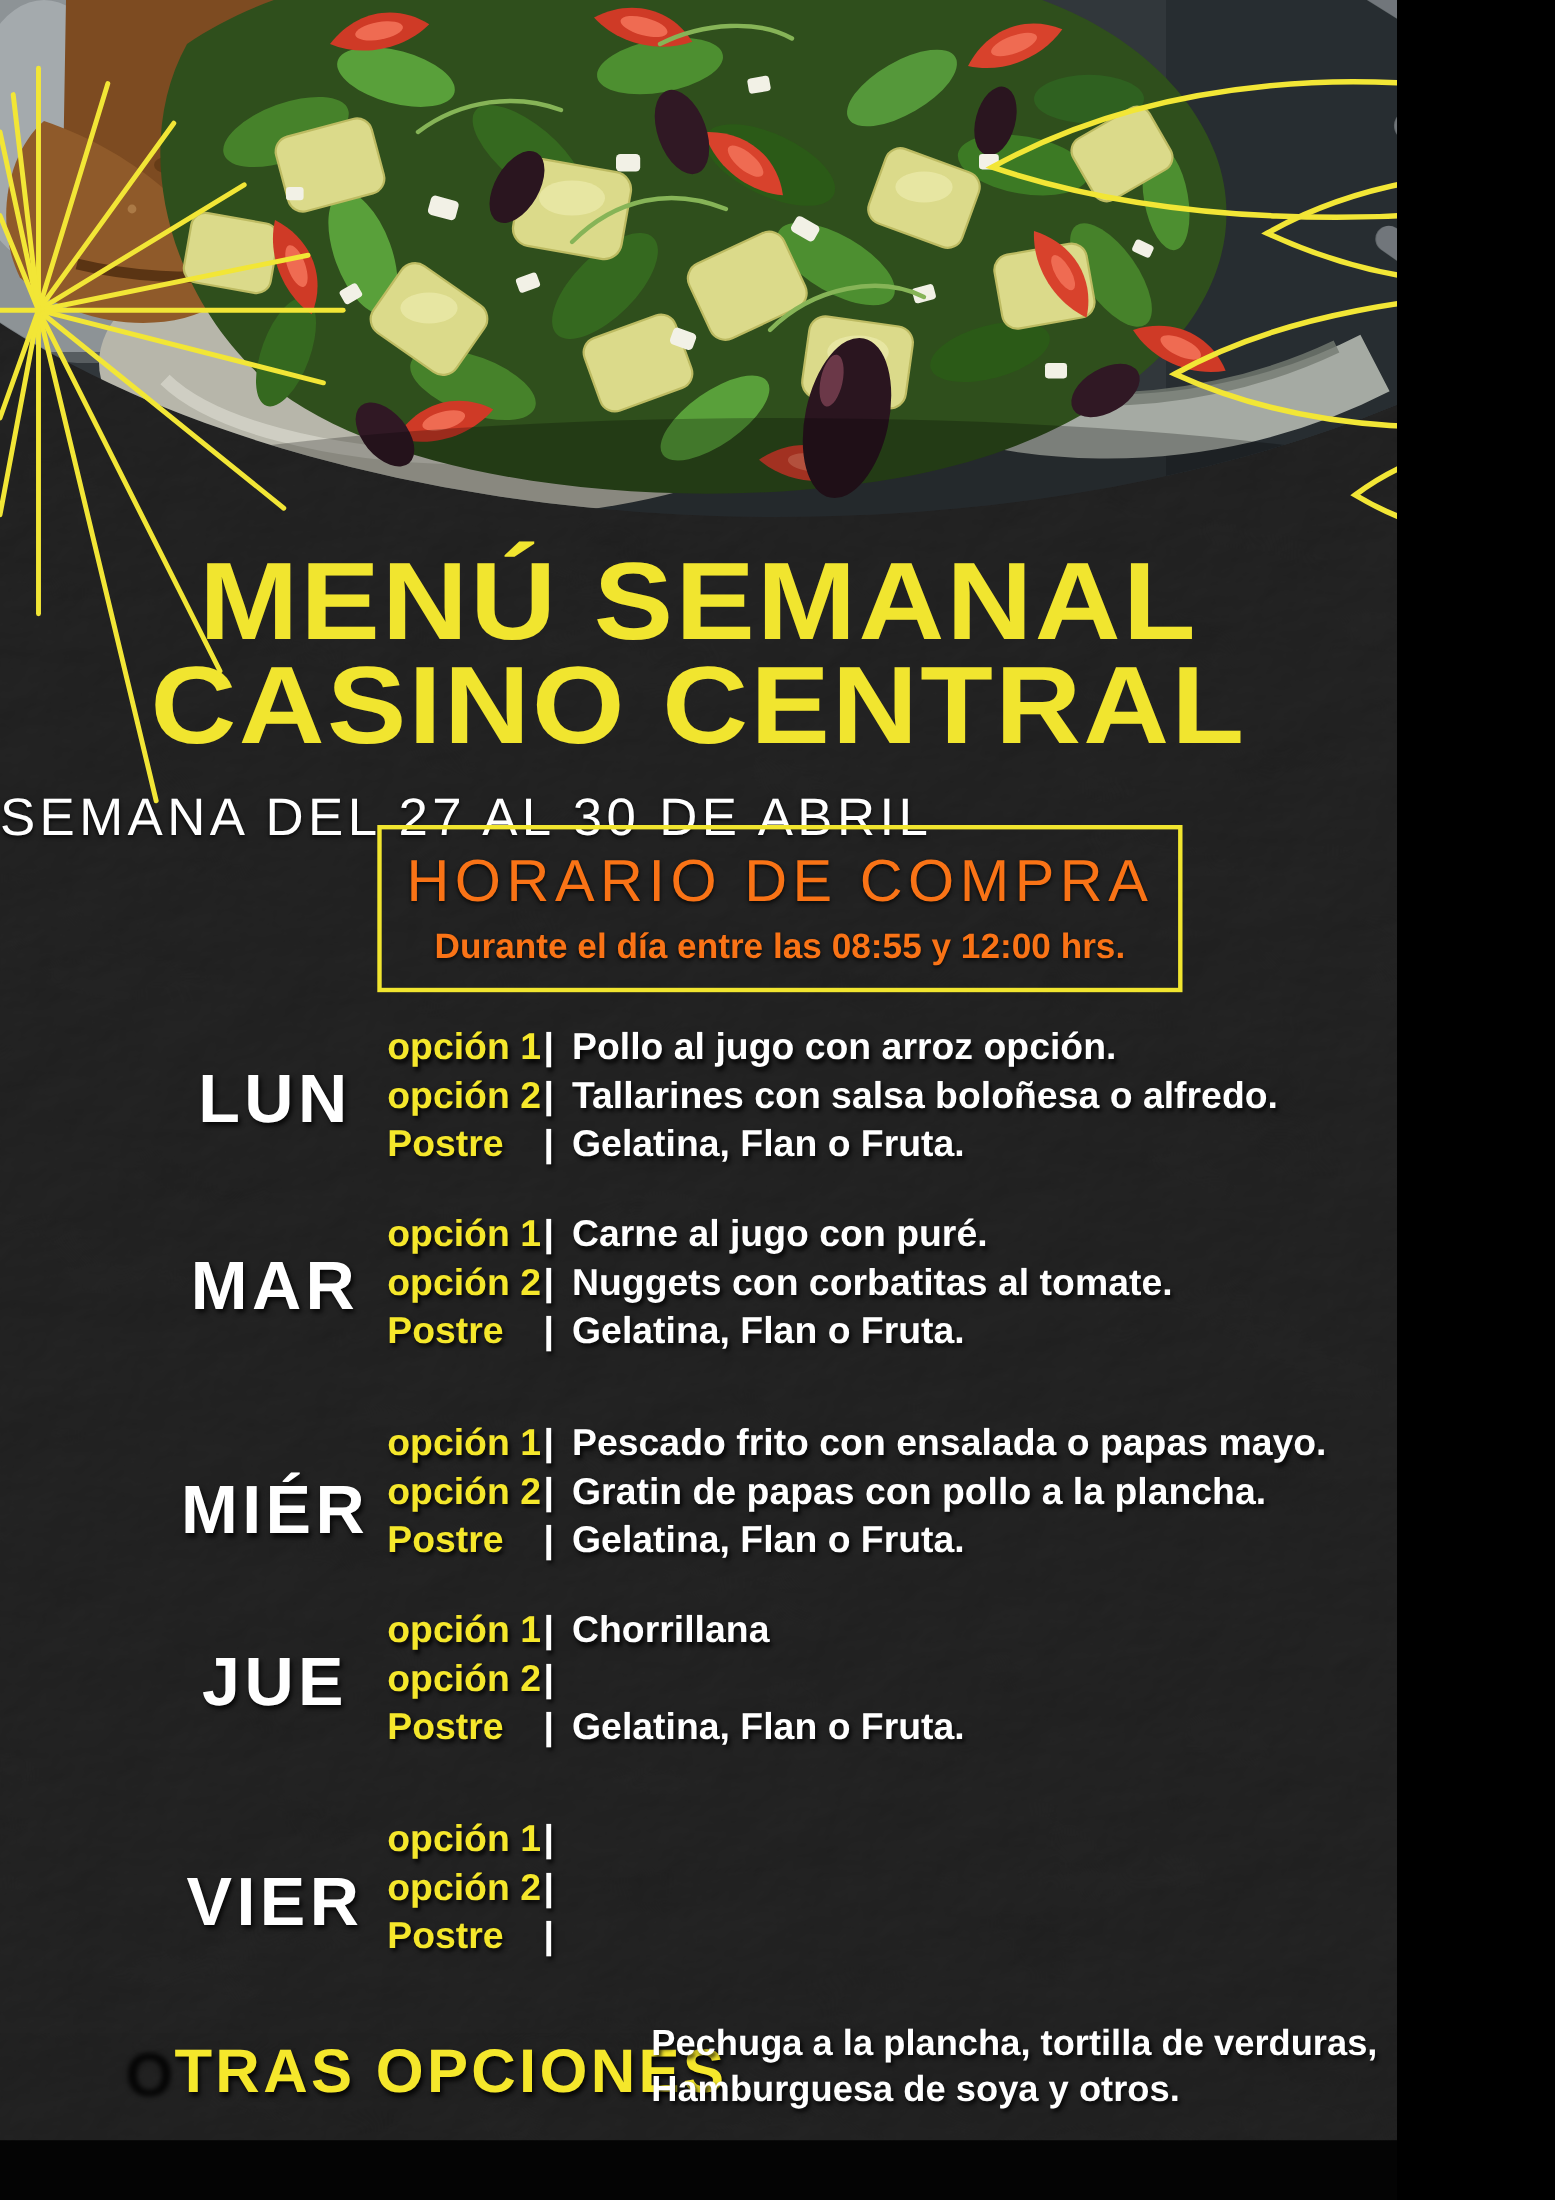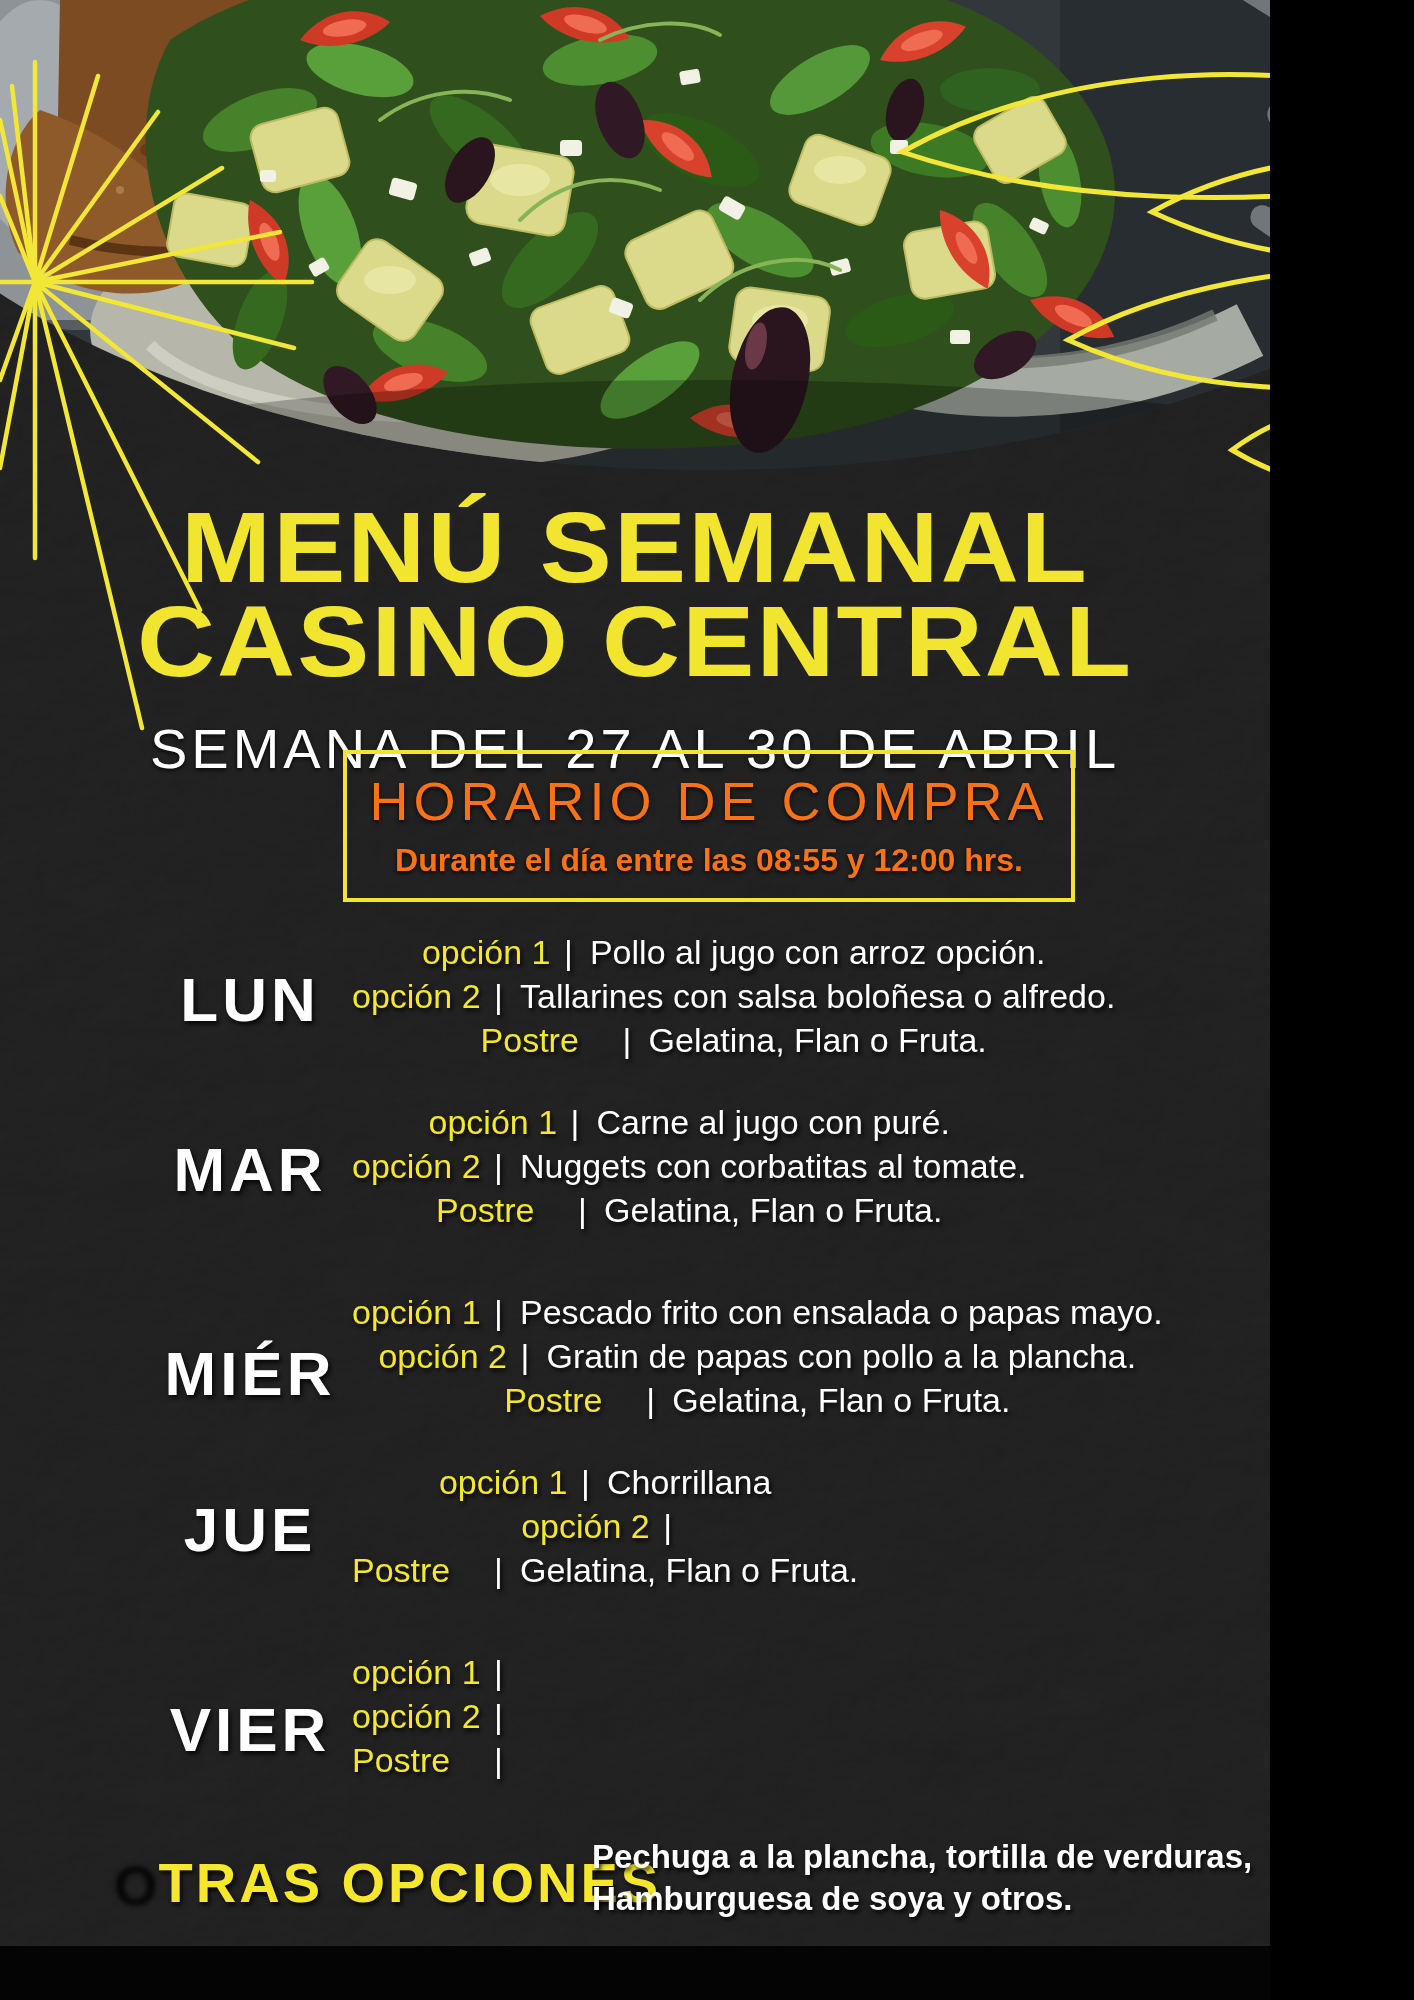--- a/index.html
+++ b/index.html
@@ -16,22 +16,22 @@
   }
   
   .decor{position:absolute;top:0;left:0;z-index:3;pointer-events:none;}
   
   .title{
     position:absolute;top:500px;left:0;width:100%;z-index:4;text-align:center;
     color:#F1E52F;font-weight:700;font-size:100px;line-height:94px;letter-spacing:2px;
     transform:scaleX(1.08);transform-origin:center top;white-space:nowrap;
   }
   .subtitle{
-    position:absolute;top:716px;left:0;width:100%;z-index:4;text-align:center;
-    color:#fff;font-weight:400;font-size:56px;letter-spacing:4px;white-space:nowrap;
+    position:absolute;top:716px;left:0;width:100%;z-index:4;text-align:left;
+    color:#fff;font-weight:400;font-size:48px;letter-spacing:4px;white-space:nowrap;
     text-shadow:0 2px 4px rgba(0,0,0,.8);
   }
   .schedule-box{
     position:absolute;left:343px;top:750px;width:724px;height:144px;z-index:4;
     border:4px solid #F1E52F;text-align:center;color:#f97316;
   }
   .schedule-box .sb-title{
     margin-top:16px;font-size:54px;font-weight:400;letter-spacing:5px;white-space:nowrap;
     text-shadow:0 2px 4px rgba(0,0,0,.8);
   }
@@ -40,21 +40,21 @@
     text-shadow:0 2px 4px rgba(0,0,0,.8);
   }
   .menu{position:absolute;top:0;left:0;width:1414px;height:2000px;z-index:4;}
   .row{position:absolute;left:0;width:1414px;height:140px;}
   .day{
     position:absolute;left:140px;width:220px;top:34px;text-align:center;
     color:#fff;font-weight:700;font-size:62px;letter-spacing:4px;
     text-shadow:2px 3px 5px rgba(0,0,0,.85);white-space:nowrap;
   }
   .lines{position:absolute;left:352px;top:0;}
-  .line{display:flex;height:44px;align-items:center;font-size:34px;font-weight:400;white-space:nowrap;justify-content:center;}
+  .line{display:flex;height:44px;align-items:center;font-size:34px;font-weight:700;white-space:nowrap;}
   .lbl{width:142px;color:#F5E72B;text-shadow:2px 3px 4px rgba(0,0,0,.85);}
   .sep{width:26px;color:#fff;text-shadow:2px 3px 4px rgba(0,0,0,.85);}
   .txt{color:#fff;text-shadow:2px 3px 4px rgba(0,0,0,.85);}
   .footer{position:absolute;top:1836px;left:0;width:1414px;z-index:4;}
   .footer-label{
     position:absolute;left:112px;top:14px;color:#F5E72B;font-weight:700;font-size:56px;
     letter-spacing:3px;white-space:nowrap;text-shadow:2px 3px 5px rgba(0,0,0,.85);
   }
   .footer-label::first-letter{
     color:transparent;-webkit-text-stroke:5px #F5E72B;

